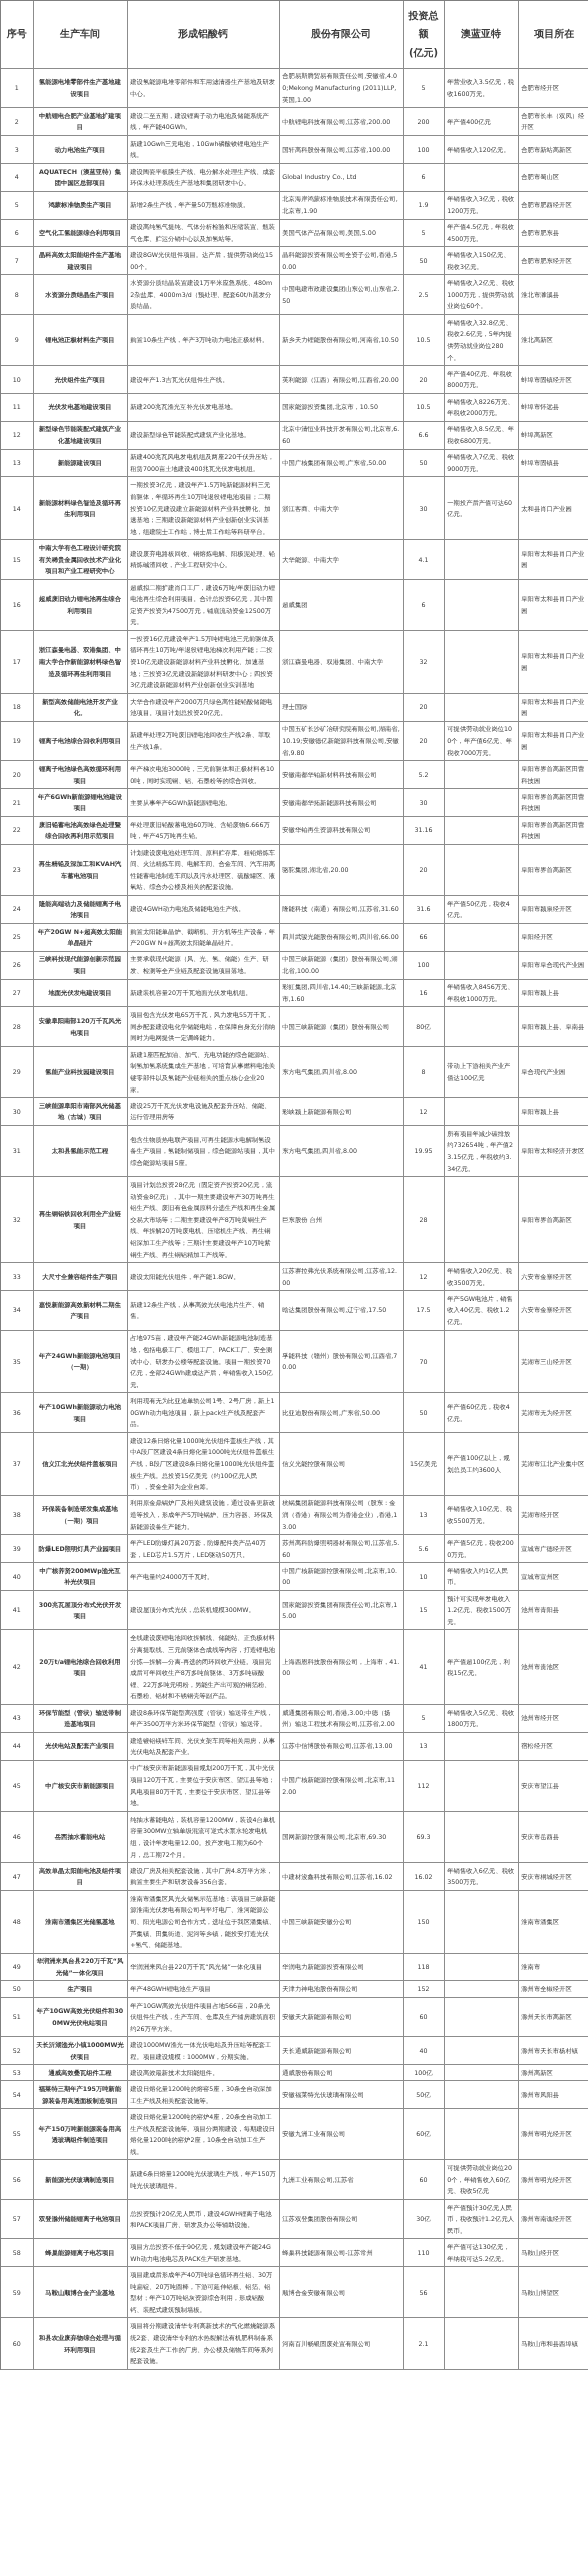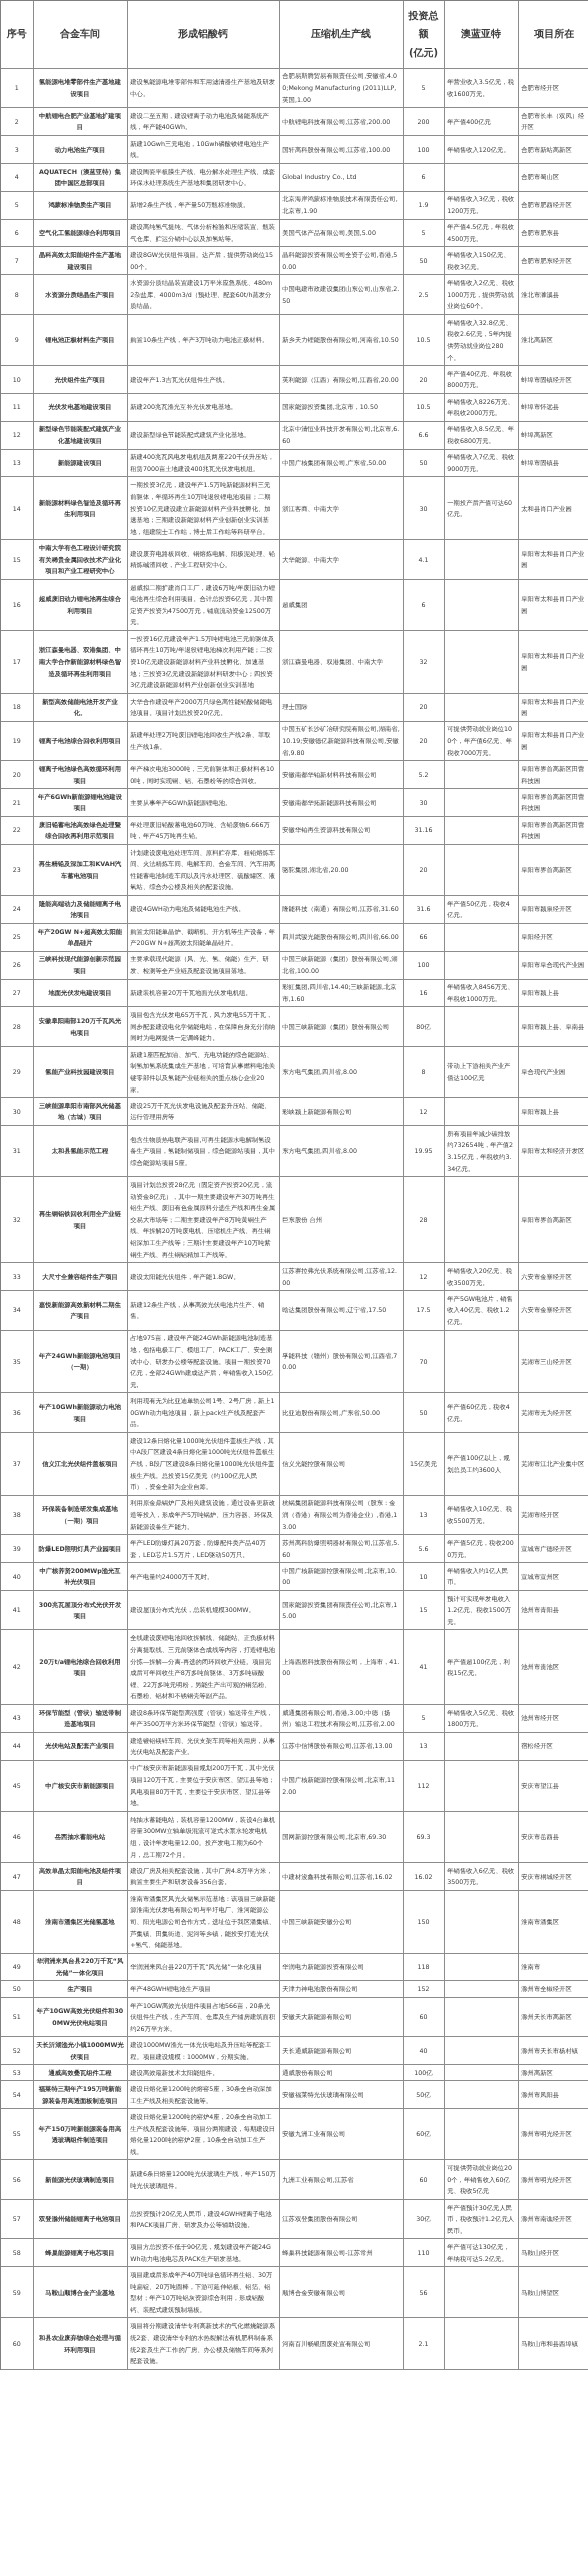--- a/index.html
+++ b/index.html
@@ -29,23 +29,23 @@
         <col style="width:94px">
         <col style="width:152px">
       <col style="width:124px">
         <col style="width:41px">
         <col style="width:74px">
         <col style="width:72px">
     </colgroup>
     <thead>
       <tr>
           <th>序号</th>
-          <th>合金车间</th>
+          <th>生产车间</th>
           <th>形成铝酸钙</th>
-          <th>压缩机生产线</th>
+          <th>股份有限公司</th>
           <th>投资总额<br>(亿元)</th>
           <th>澳蓝亚特</th>
           <th>项目所在</th>
         </tr>
     </thead>
     <tbody>
         <tr>
           <td class="c-no">1</td>
           <td class="c-name">氢能源电堆零部件生产基地建设项目</td>
           <td class="c-desc">建设氢能源电堆零部件和车用滤清器生产基地及研发中心。</td>

